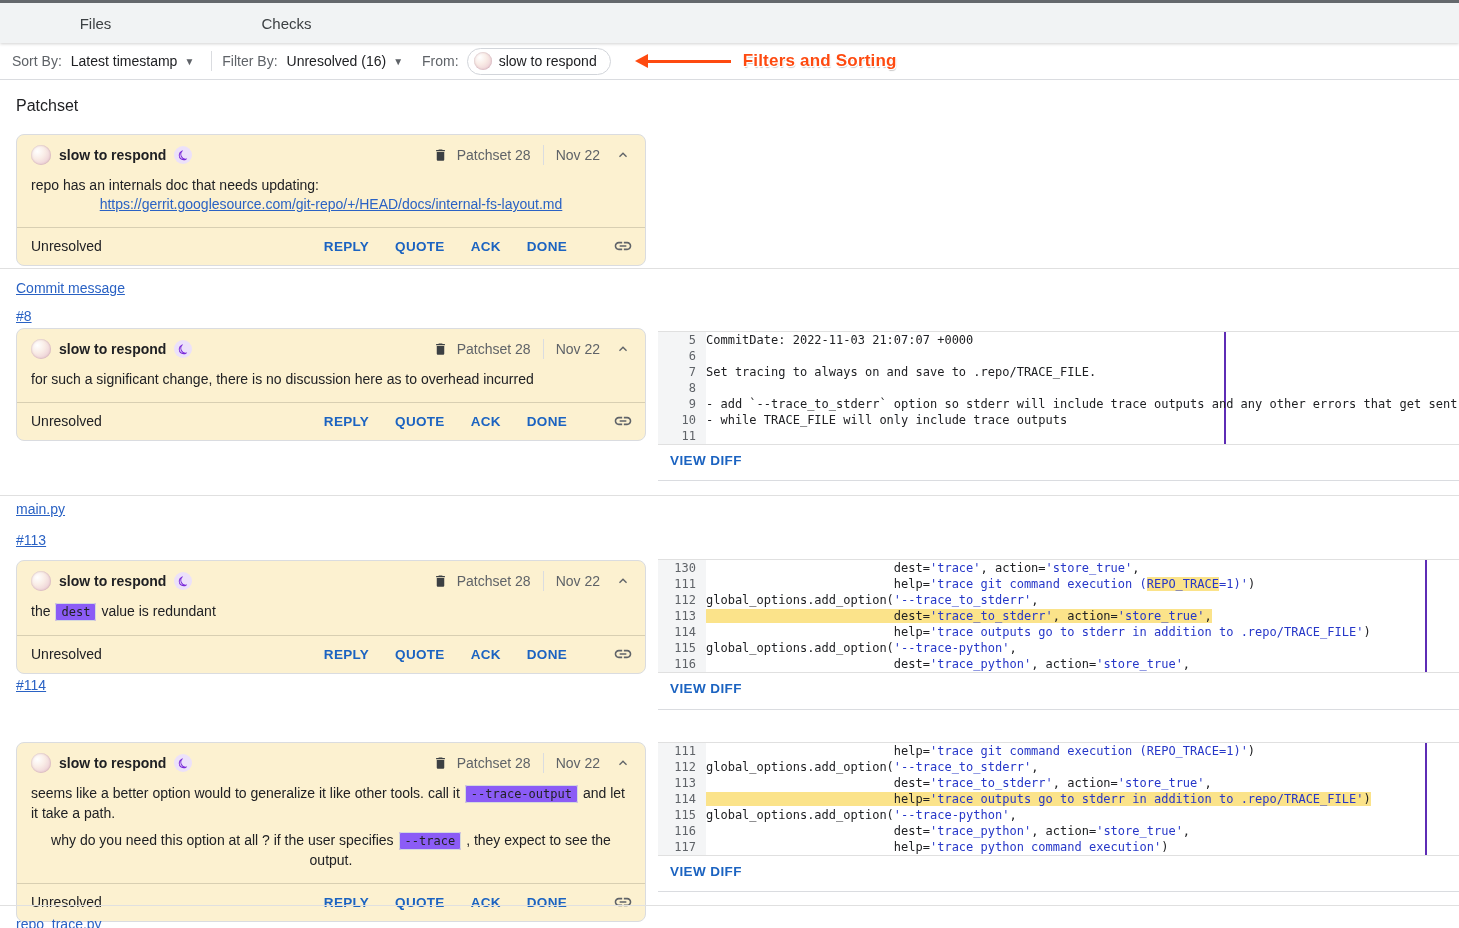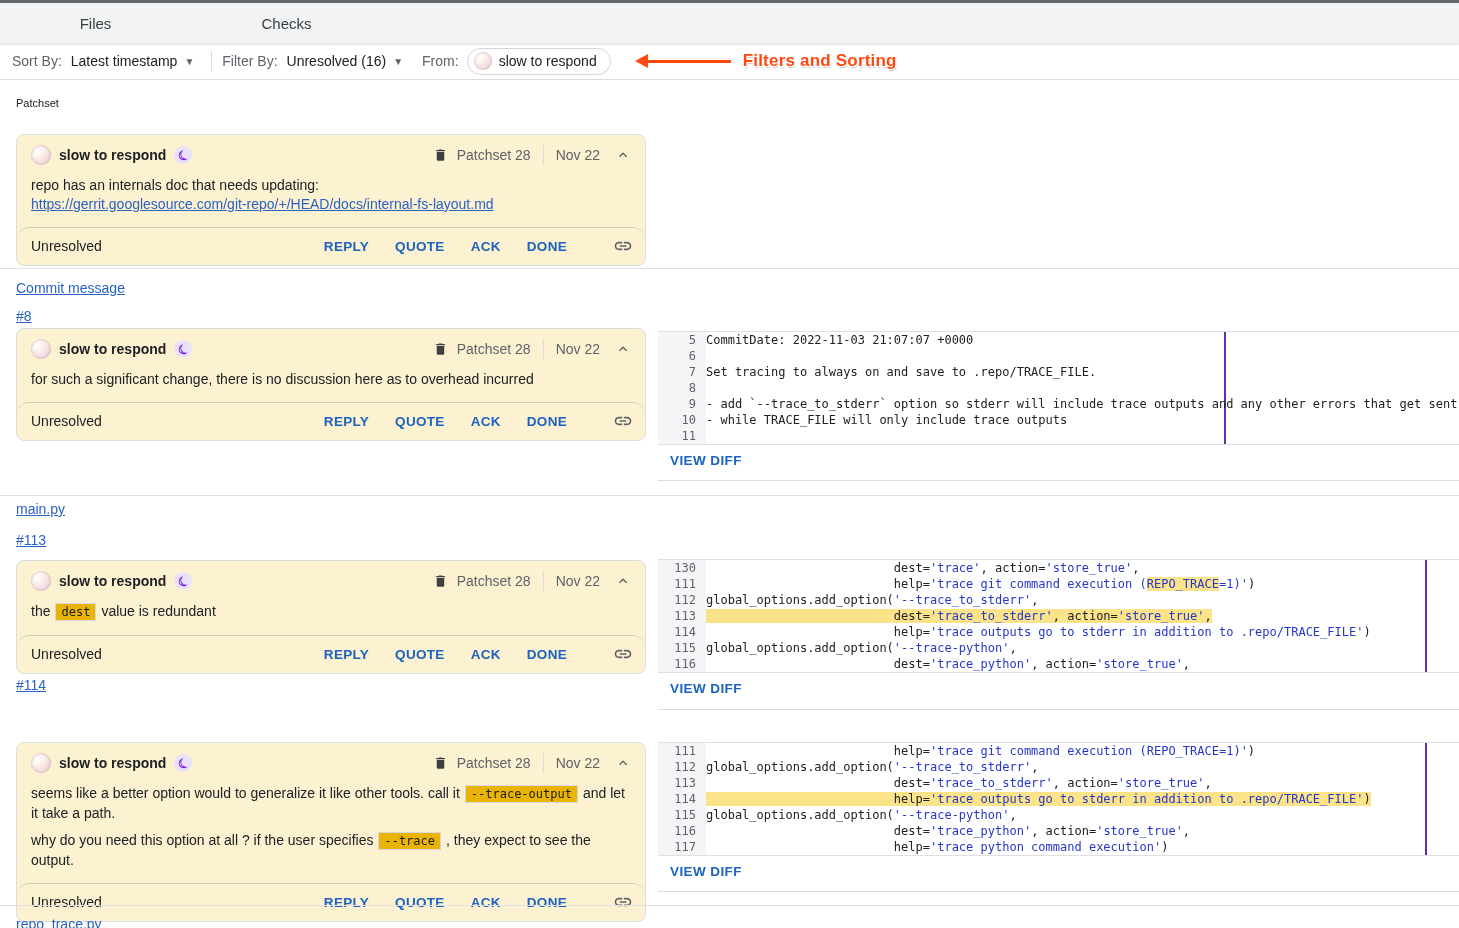--- a/index.html
+++ b/index.html
@@ -41,21 +41,21 @@
     background:radial-gradient(circle at 32% 30%, #ffffff 0%, #f9ece6 40%, #f0d7da 70%, #e3c2cb 100%);
     box-shadow:inset 0 0 2px rgba(150,100,120,.55);}
   .arrow{position:relative;width:96px;height:14px;flex:none;}
   .arrow .shaft{position:absolute;left:9px;right:0;top:6px;height:3px;background:var(--accent);}
   .arrow .head{position:absolute;left:0;top:0;width:0;height:0;border-top:7px solid transparent;
     border-bottom:7px solid transparent;border-right:13px solid var(--accent);}
   .note{color:var(--accent);font-weight:700;font-size:17px;letter-spacing:.2px;
     text-shadow:-1px -1px 0 #fff,1px -1px 0 #fff,-1px 1px 0 #fff,1px 1px 0 #fff,1px 2px 1px rgba(0,0,0,.22);}
 
   
-  .sec-title{position:absolute;left:16px;font-size:11px;color:var(--dark);}
+  .sec-title{position:absolute;left:16px;font-size:16px;color:var(--dark);}
   .link{color:var(--blue);text-decoration:underline;cursor:pointer;font-size:14px;}
   .abs-link{position:absolute;left:16px;}
   .fdiv{position:absolute;left:0;right:0;height:1px;background:#e0e0e0;}
   .pdiv{position:absolute;left:658px;right:0;height:1px;background:var(--border);}
 
   
   .card{position:absolute;left:16px;width:630px;background:var(--card-bg);
     border:1px solid var(--border);border-radius:8px;font-size:14px;}
   .card-header{display:flex;align-items:center;padding:10px 14px 0 14px;height:30px;}
   .author-avatar{width:20px;height:20px;border-radius:50%;flex:none;
@@ -64,25 +64,25 @@
   .author{font-weight:700;margin-left:8px;color:var(--dark);}
   .moon{width:18px;height:18px;border-radius:50%;background:#ece1fa;margin-left:8px;flex:none;
     display:flex;align-items:center;justify-content:center;color:#7a2bd9;font-size:13px;font-weight:700;}
   .moon span{display:block;transform:rotate(-28deg);}
   .hdr-right{margin-left:auto;display:flex;align-items:center;color:var(--gray);font-size:14px;}
   .icon-btn{display:inline-flex;align-items:center;cursor:pointer;color:#3c4043;}
   .hdr-right .vdiv{margin:0 12px;}
   .trash{margin-right:9px;}
   .chev{margin-left:15px;color:var(--gray);cursor:pointer;display:inline-flex;}
   .card-body{padding:11px 14px 13px;line-height:19px;color:var(--dark);}
-  .card-body .para + .para{margin-top:8px;}
-  .inline-code{font-family:"DejaVu Sans Mono", monospace;font-size:12px;background:#eab308;
+  .card-body .para + .para{margin-top:8px;text-align:center;}
+  .inline-code{font-family:"DejaVu Sans Mono", monospace;font-size:12px;background:#8b5cf6;
     border:1px solid #d5d8dc;border-radius:2px;padding:1px 5px;margin:0 5px;white-space:nowrap;}
   .card-footer{display:flex;align-items:center;border-top:1px solid rgba(0,0,0,.14);
-    height:38px;padding:0 12px 1px 14px;border-radius:12px;}
+    height:38px;padding:0 12px 1px 14px;}
   .btns{margin-left:auto;display:flex;align-items:center;gap:26px;}
   .btn{color:var(--btn-blue);font-weight:600;font-size:13.5px;letter-spacing:.3px;cursor:pointer;}
   .link-icon{color:var(--gray);display:inline-flex;cursor:pointer;margin-left:20px;}
 
   
   .code-block{position:absolute;left:658px;width:801px;background:#fff;
     border-top:1px solid #e0e0e0;border-bottom:1px solid #e0e0e0;
     font-family:"DejaVu Sans Mono", monospace;font-size:12px;overflow:hidden;}
   .code-block::before{content:"";position:absolute;left:0;top:0;bottom:0;width:48px;background:#f4f5f6;}
   .code-row{position:relative;height:16px;display:flex;white-space:pre;line-height:16px;z-index:1;}

